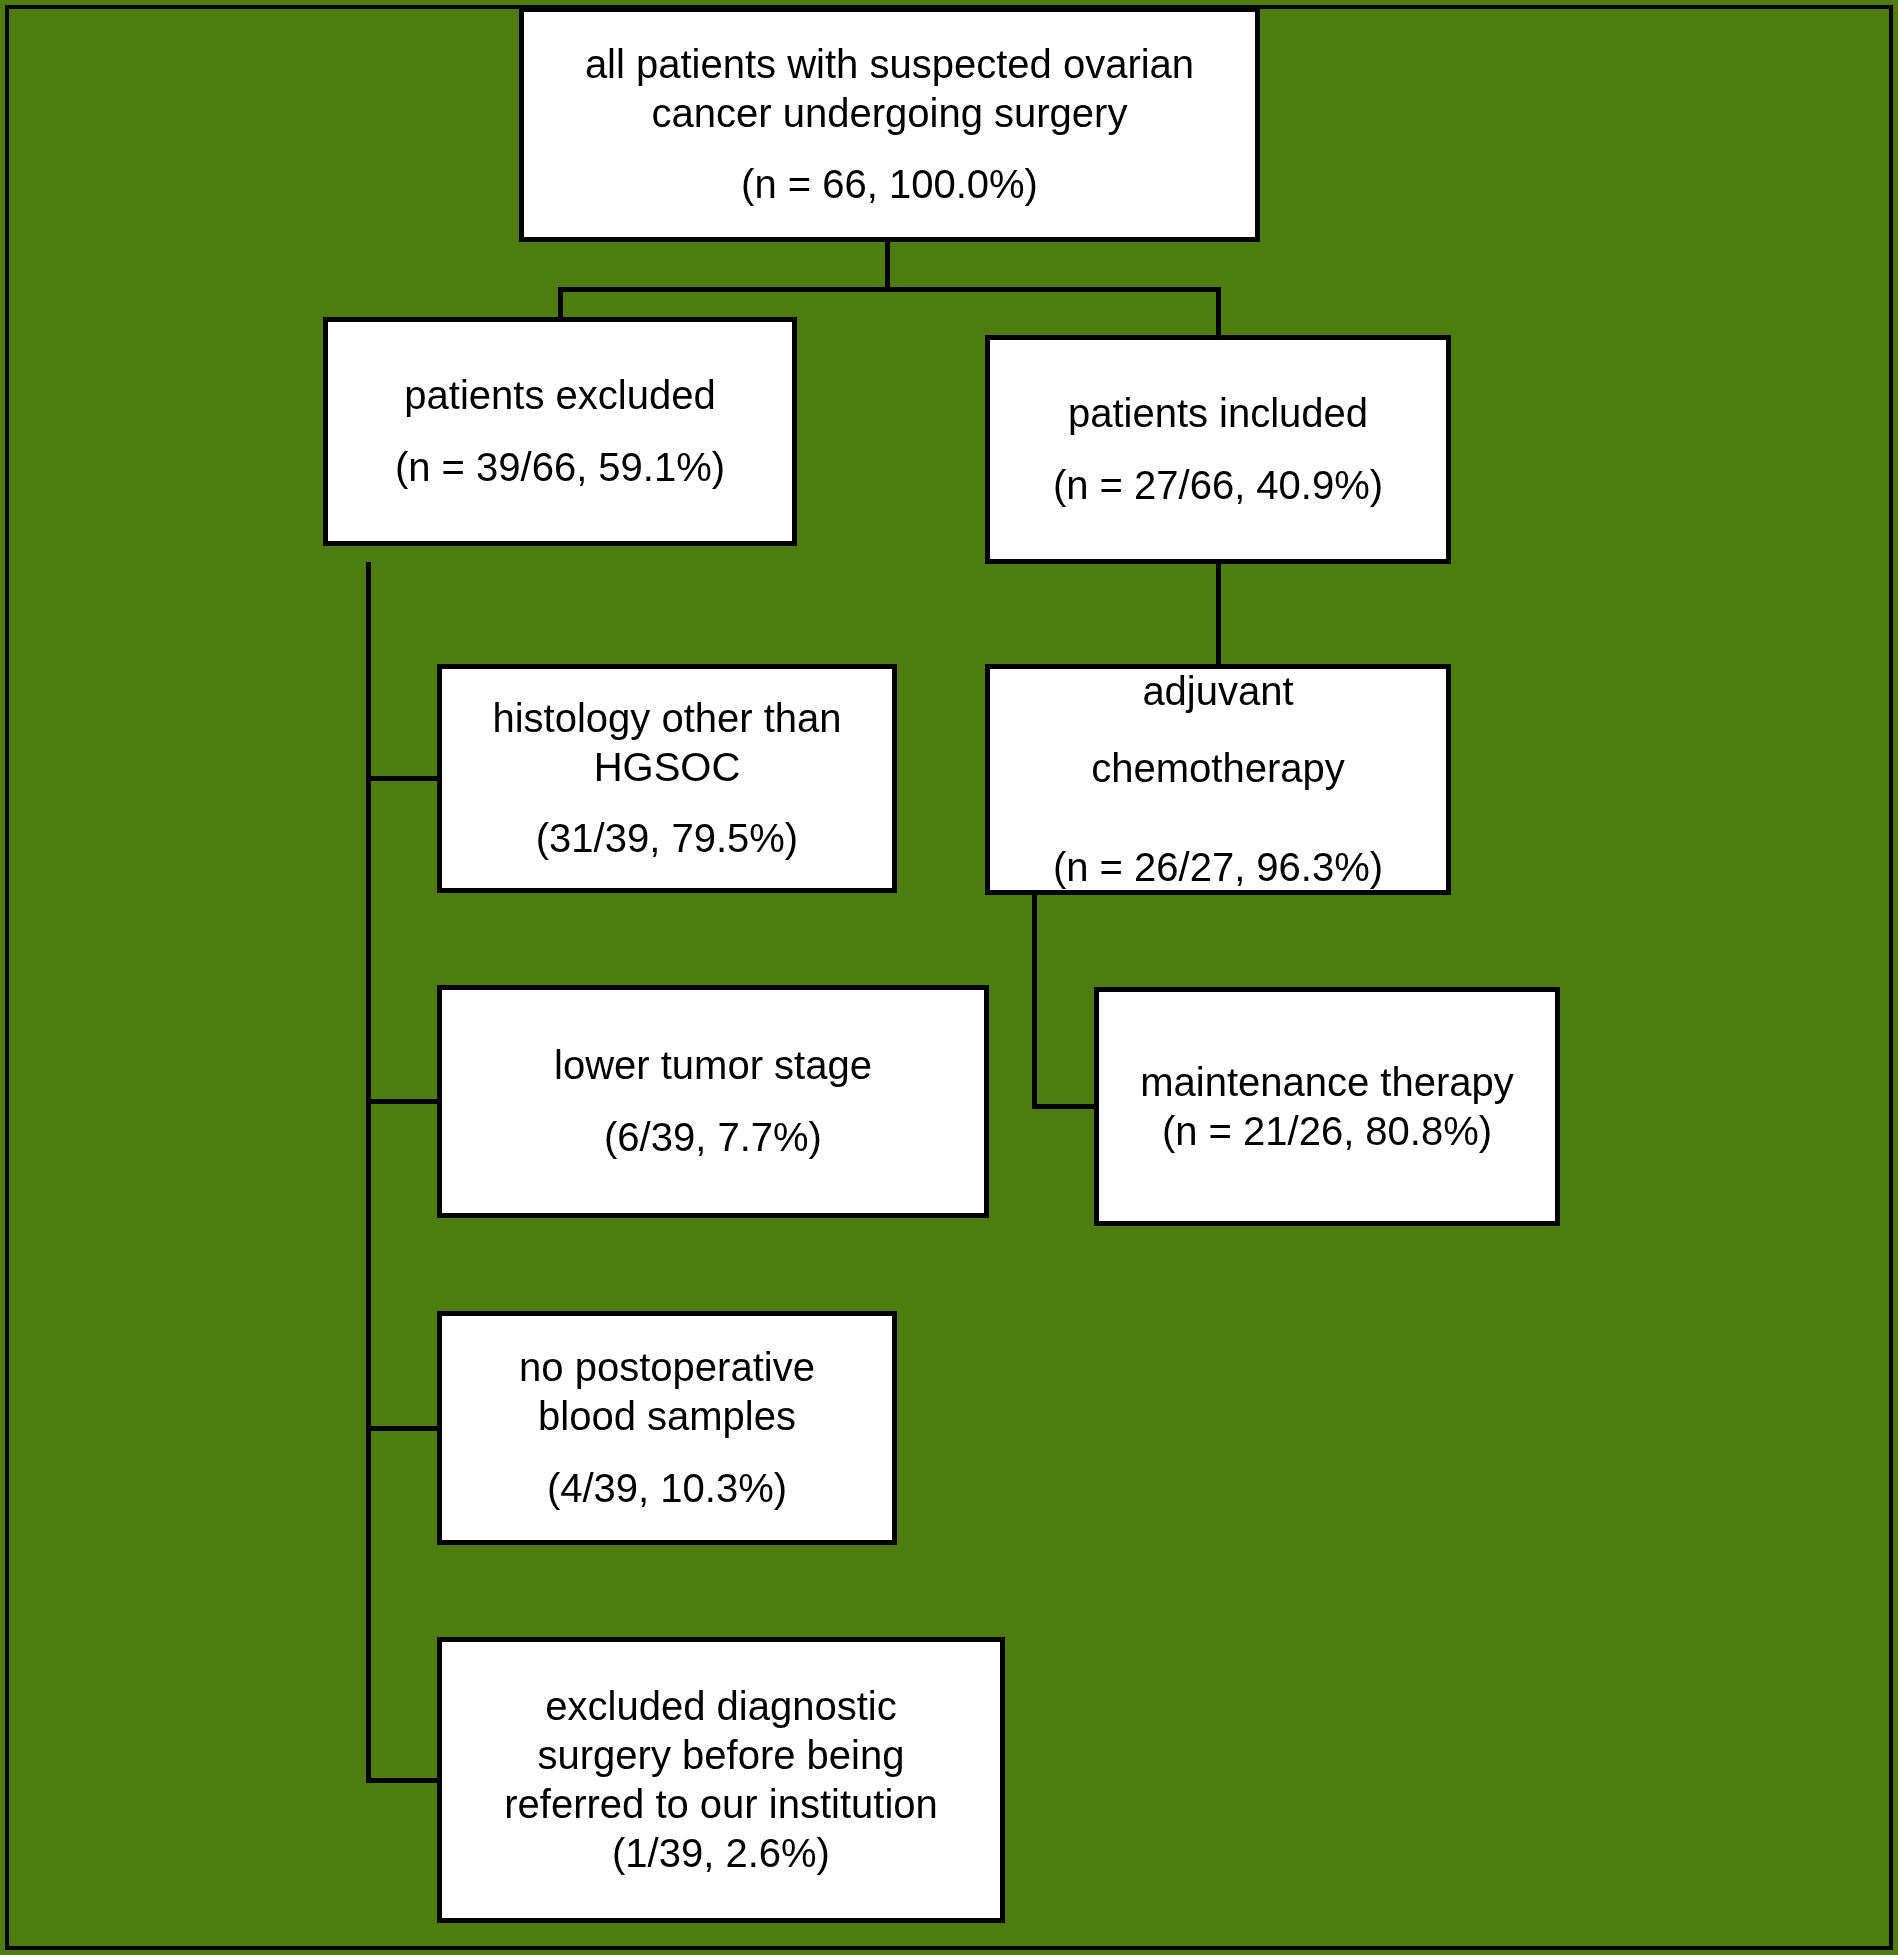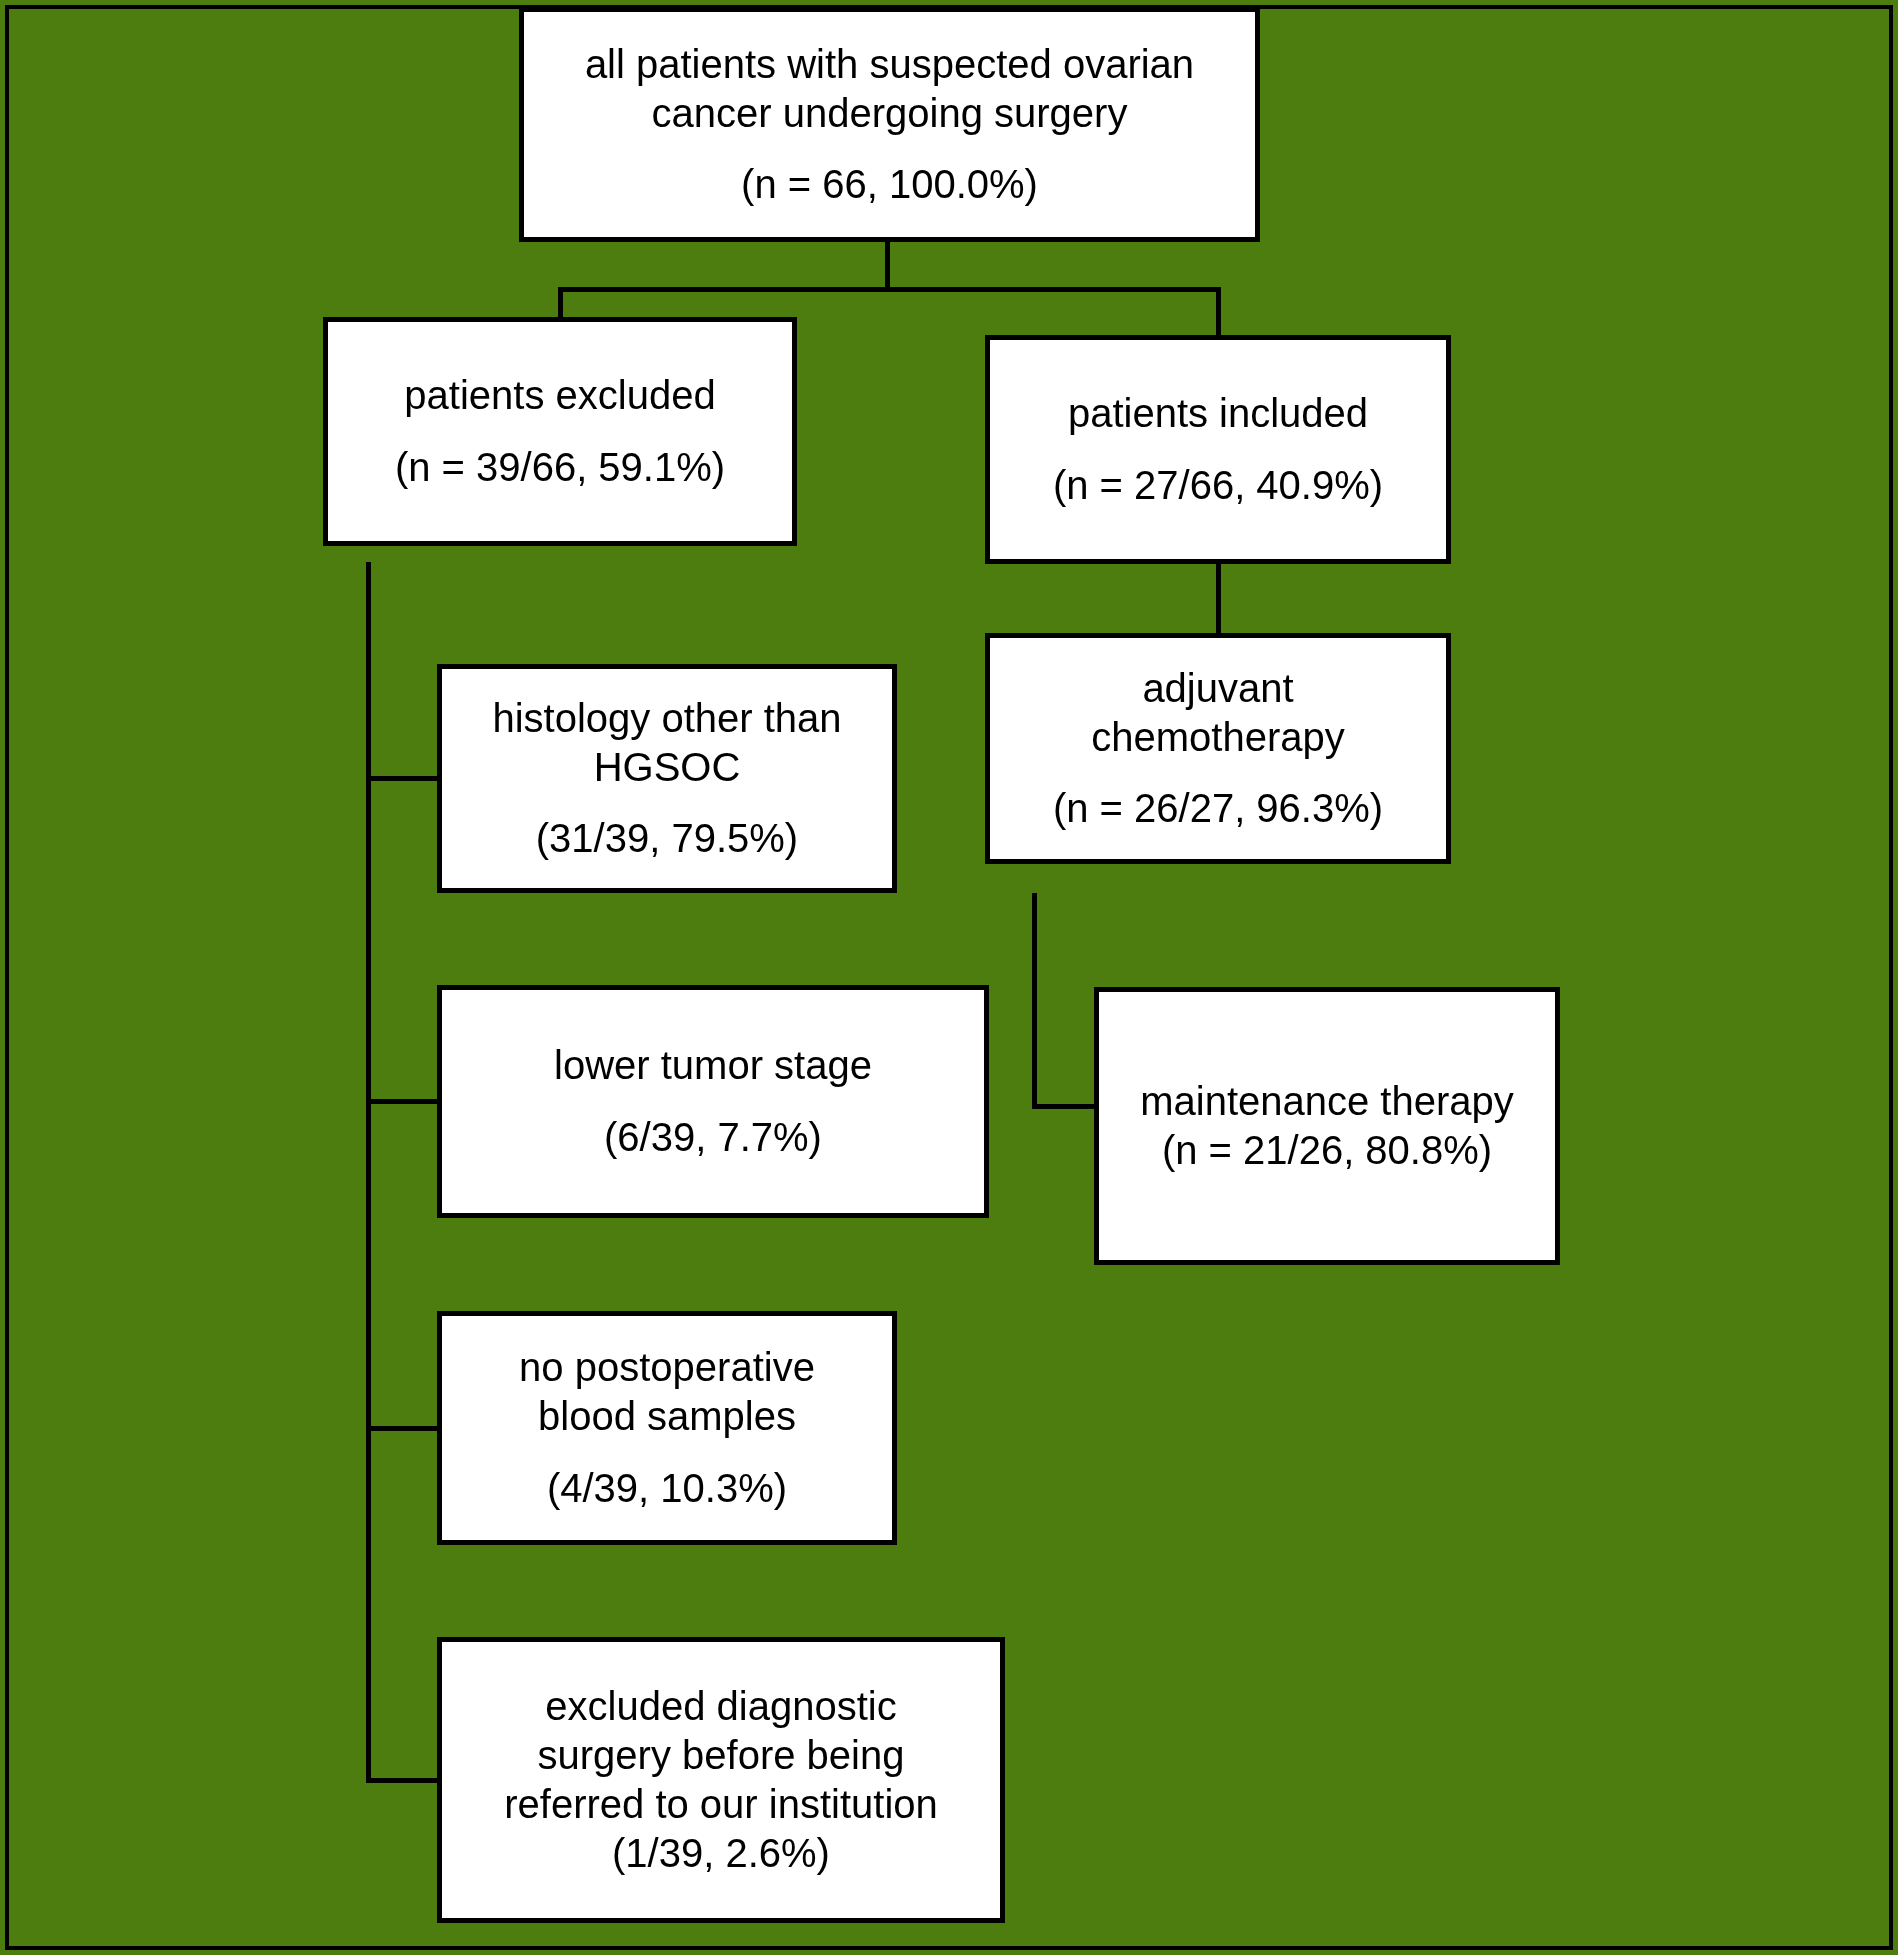--- a/index.html
+++ b/index.html
@@ -78,32 +78,32 @@
     <div class="line">patients included</div>
     <div class="stats gap">(n = 27/66, 40.9%)</div>
   </div>
 
   <div class="box" style="left:437px; top:664px; width:460px; height:229px;">
     <div class="line">histology other than</div>
     <div class="line">HGSOC</div>
     <div class="stats gap">(31/39, 79.5%)</div>
   </div>
 
-  <div class="box" style="left:985px; top:633px; width:466px; height:231px;">
+  <div class="box" style="left:985px; top:664px; width:466px; height:231px;gap:28px;">
     <div class="line">adjuvant</div>
     <div class="line">chemotherapy</div>
     <div class="stats gap">(n = 26/27, 96.3%)</div>
   </div>
 
   <div class="box" style="left:437px; top:985px; width:552px; height:233px;">
     <div class="line">lower tumor stage</div>
     <div class="stats gap">(6/39, 7.7%)</div>
   </div>
 
-  <div class="box" style="left:1094px; top:987px; width:466px; height:278px;">
+  <div class="box" style="left:1094px; top:987px; width:466px; height:239px;">
     <div class="line">maintenance therapy</div>
     <div class="stats">(n = 21/26, 80.8%)</div>
   </div>
 
   <div class="box" style="left:437px; top:1311px; width:460px; height:234px;">
     <div class="line">no postoperative</div>
     <div class="line">blood samples</div>
     <div class="stats gap">(4/39, 10.3%)</div>
   </div>
 

